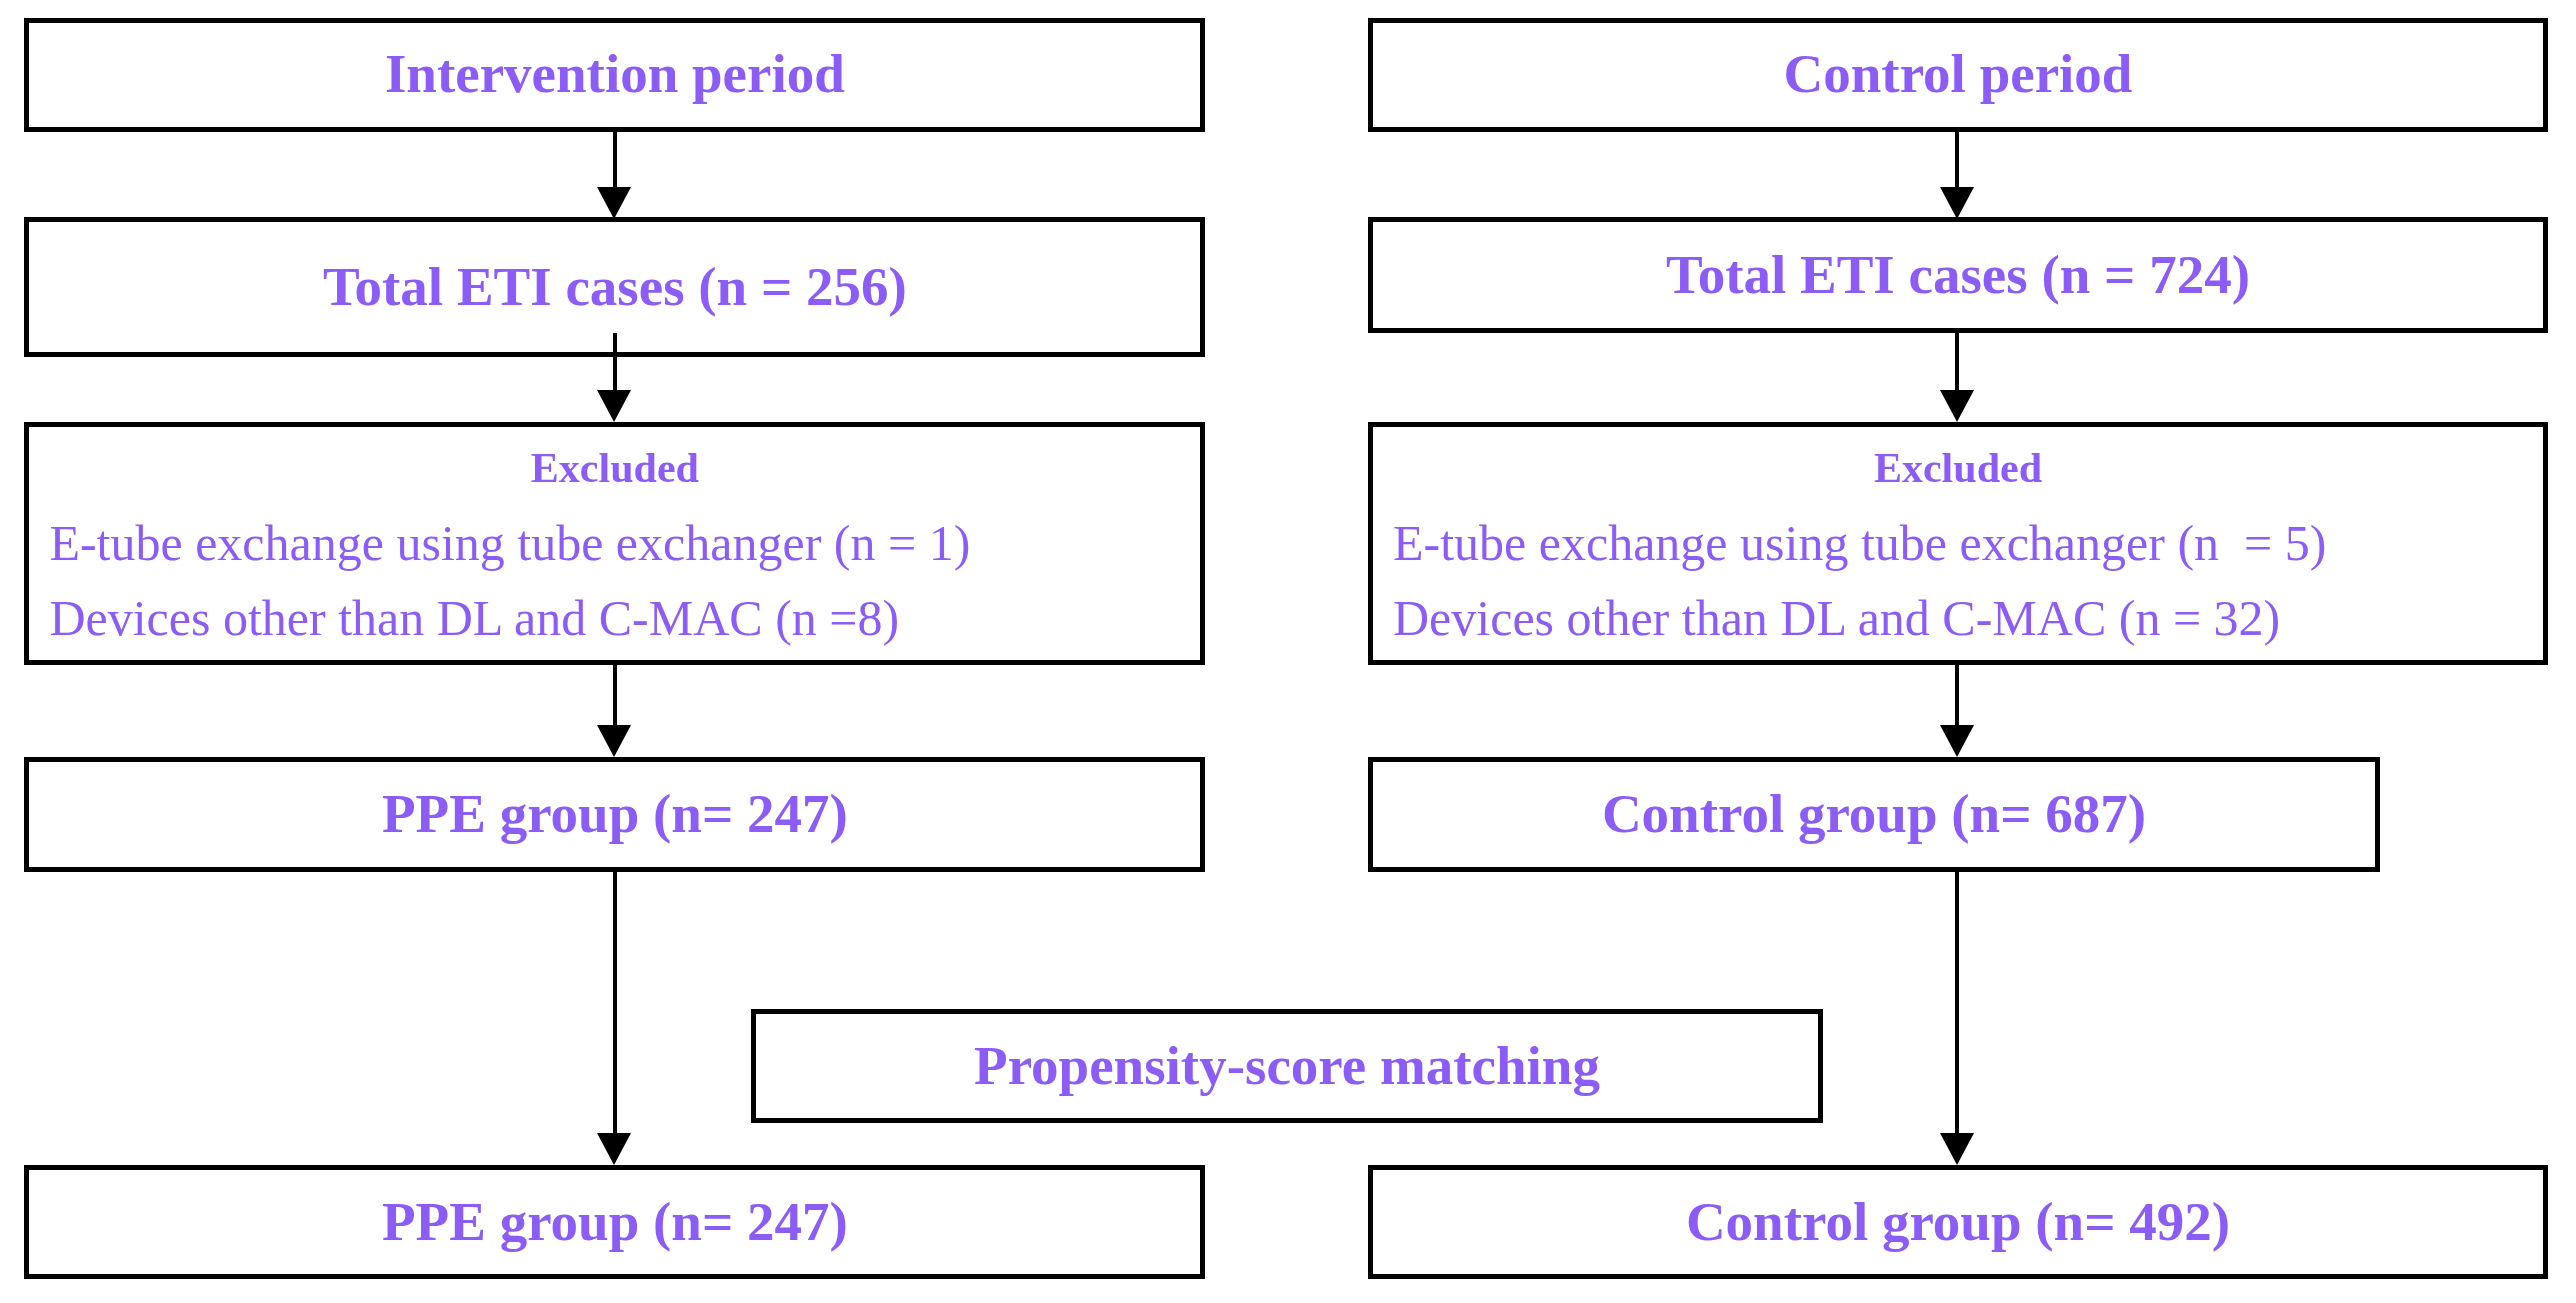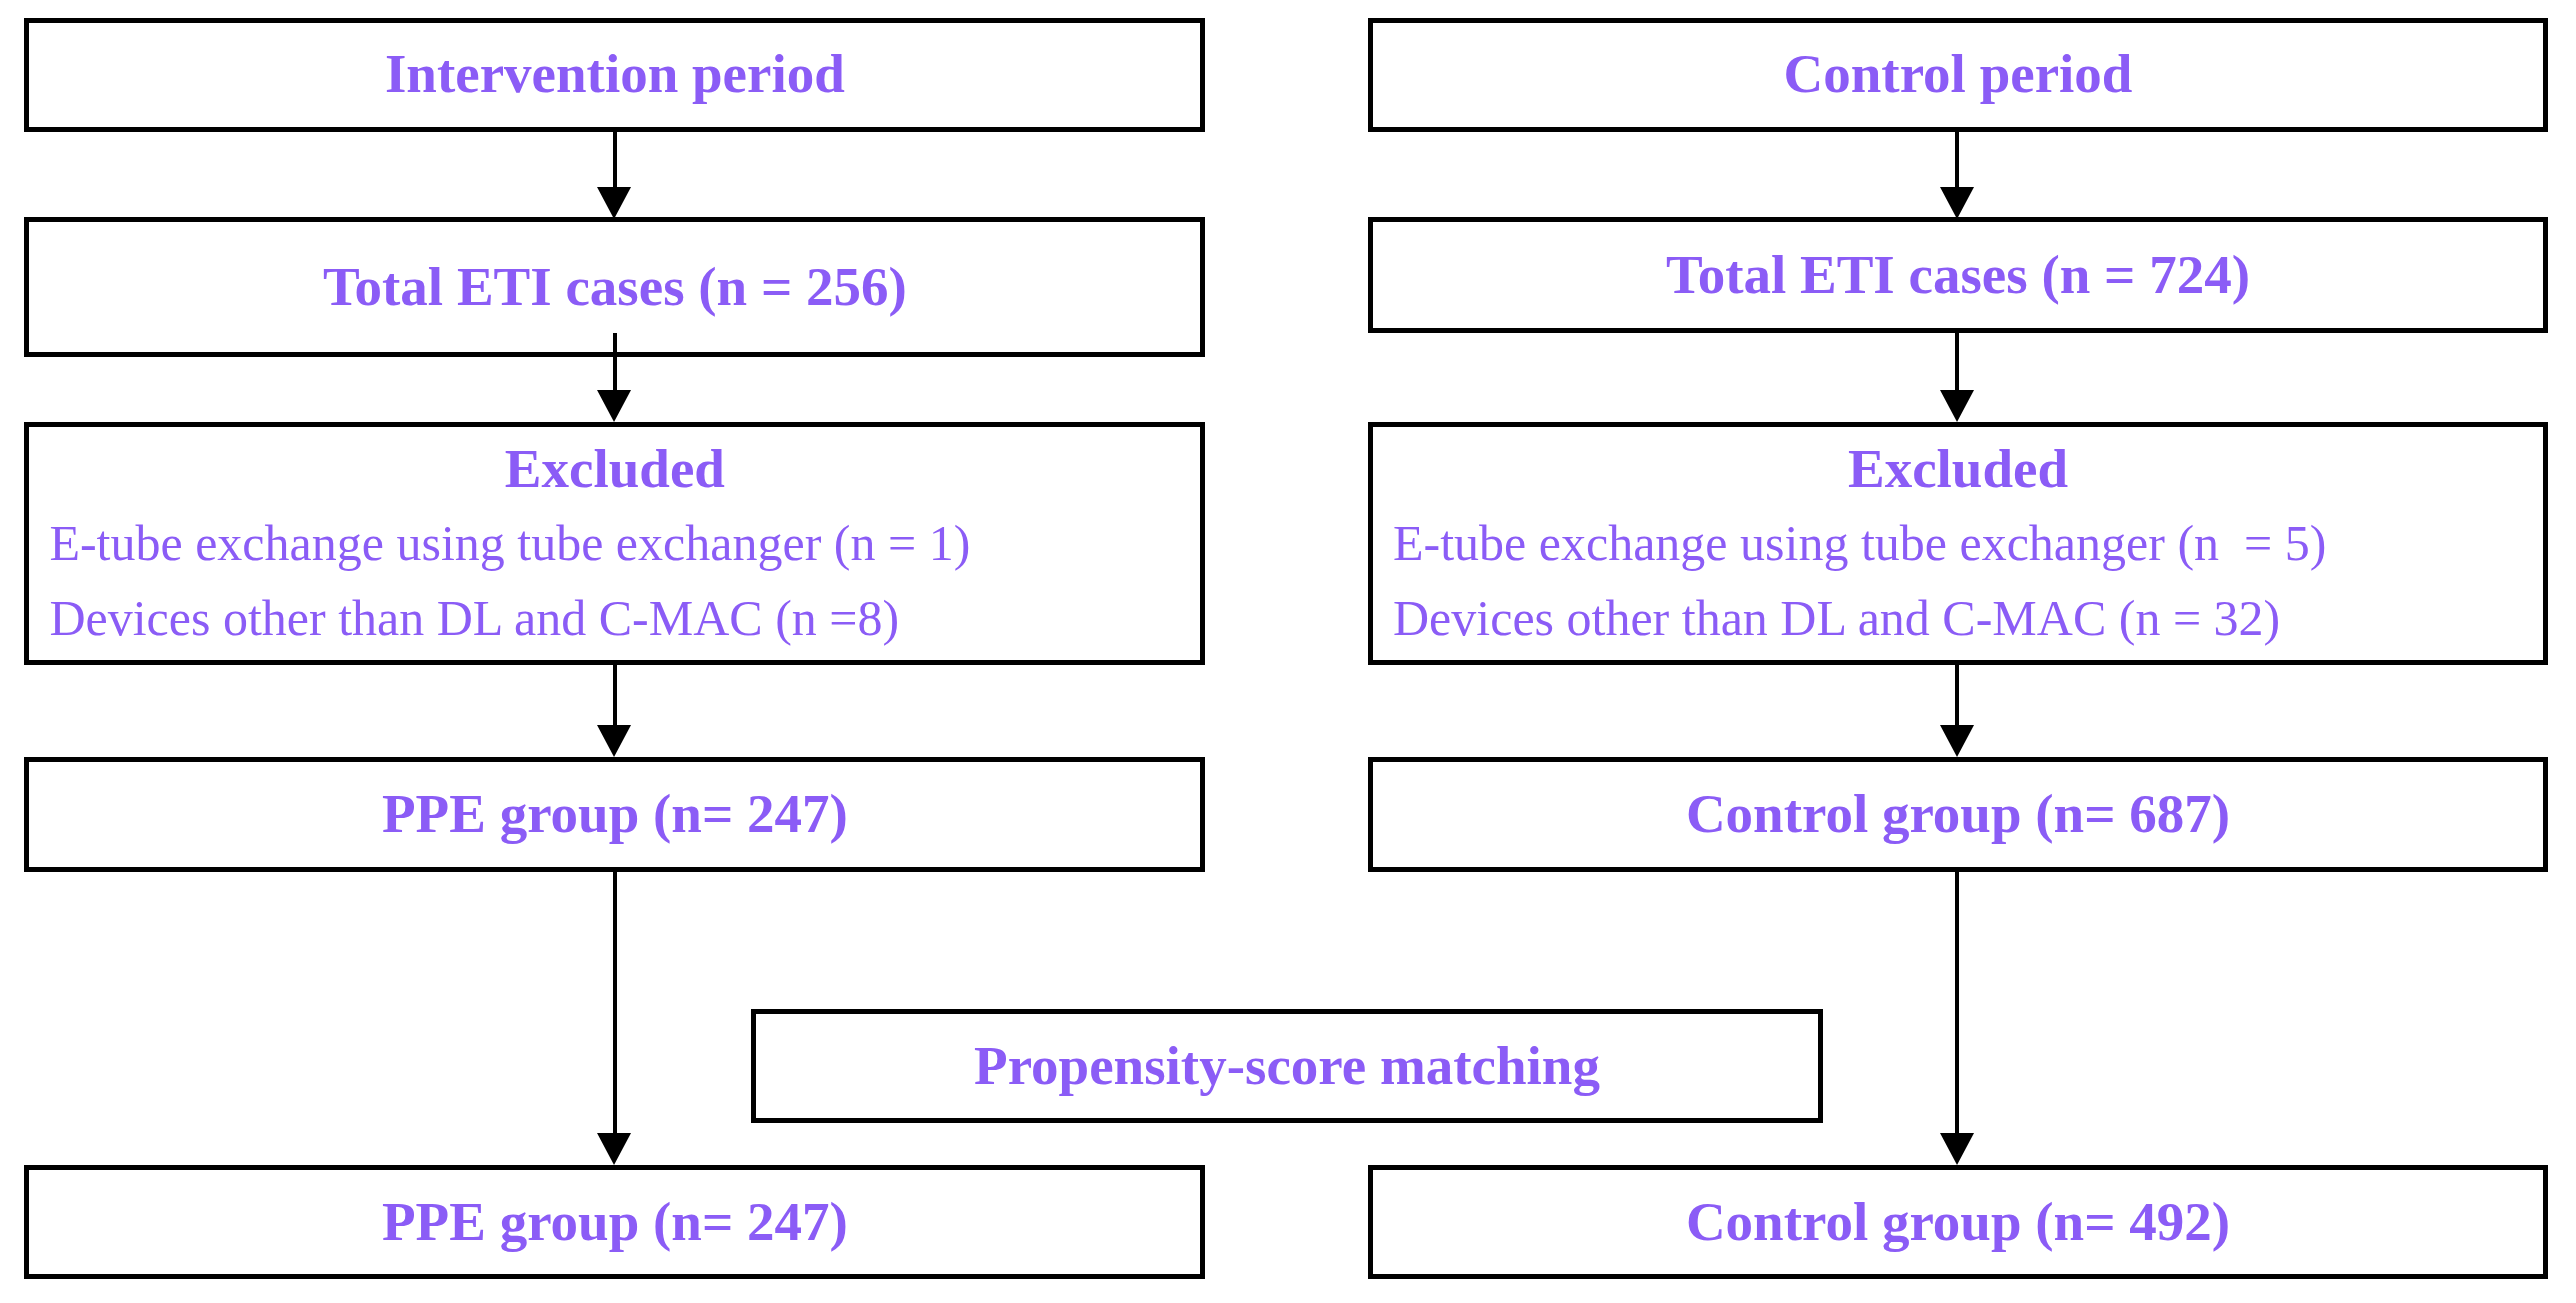--- a/index.html
+++ b/index.html
@@ -32,21 +32,21 @@
     font-size: 55px;
     line-height: 1.1;
   }
   .excluded-box {
     justify-content: center;
     align-items: stretch;
     padding: 6.1px 0;
   }
   .excluded-title {
     font-weight: bold;
-    font-size: 55px;
+    font-size: 42px;
     line-height: 75px;
     text-align: center;
   }
   .excluded-line {
     font-weight: normal;
     font-size: 50px;
     line-height: 75px;
     text-align: left;
     padding: 0 20px;
     white-space: pre-wrap;
@@ -106,21 +106,21 @@
   </div>
 
   <div class="vline" style="left:613px; top:665px; height:61px;"></div>
   <div class="ahead" style="left:597px; top:725px;"></div>
   <div class="vline" style="left:1955px; top:665px; height:61px;"></div>
   <div class="ahead" style="left:1940px; top:725px;"></div>
 
   <div class="box" style="left:24.4px; top:757px; width:1181px; height:115px;">
     <div class="box-label">PPE group (n= 247)</div>
   </div>
-  <div class="box" style="left:1368px; top:757px; width:1180px; height:115px;">
+  <div class="box" style="left:1368px; top:757px; width:1012px; height:115px;">
     <div class="box-label">Control group (n= 687)</div>
   </div>
 
   <div class="vline" style="left:613px; top:872px; height:262px;"></div>
   <div class="ahead" style="left:597px; top:1133px;"></div>
   <div class="vline" style="left:1955px; top:872px; height:262px;"></div>
   <div class="ahead" style="left:1940px; top:1133px;"></div>
 
   <div class="box" style="left:751px; top:1009px; width:1072px; height:114px;">
     <div class="box-label">Propensity-score matching</div>

